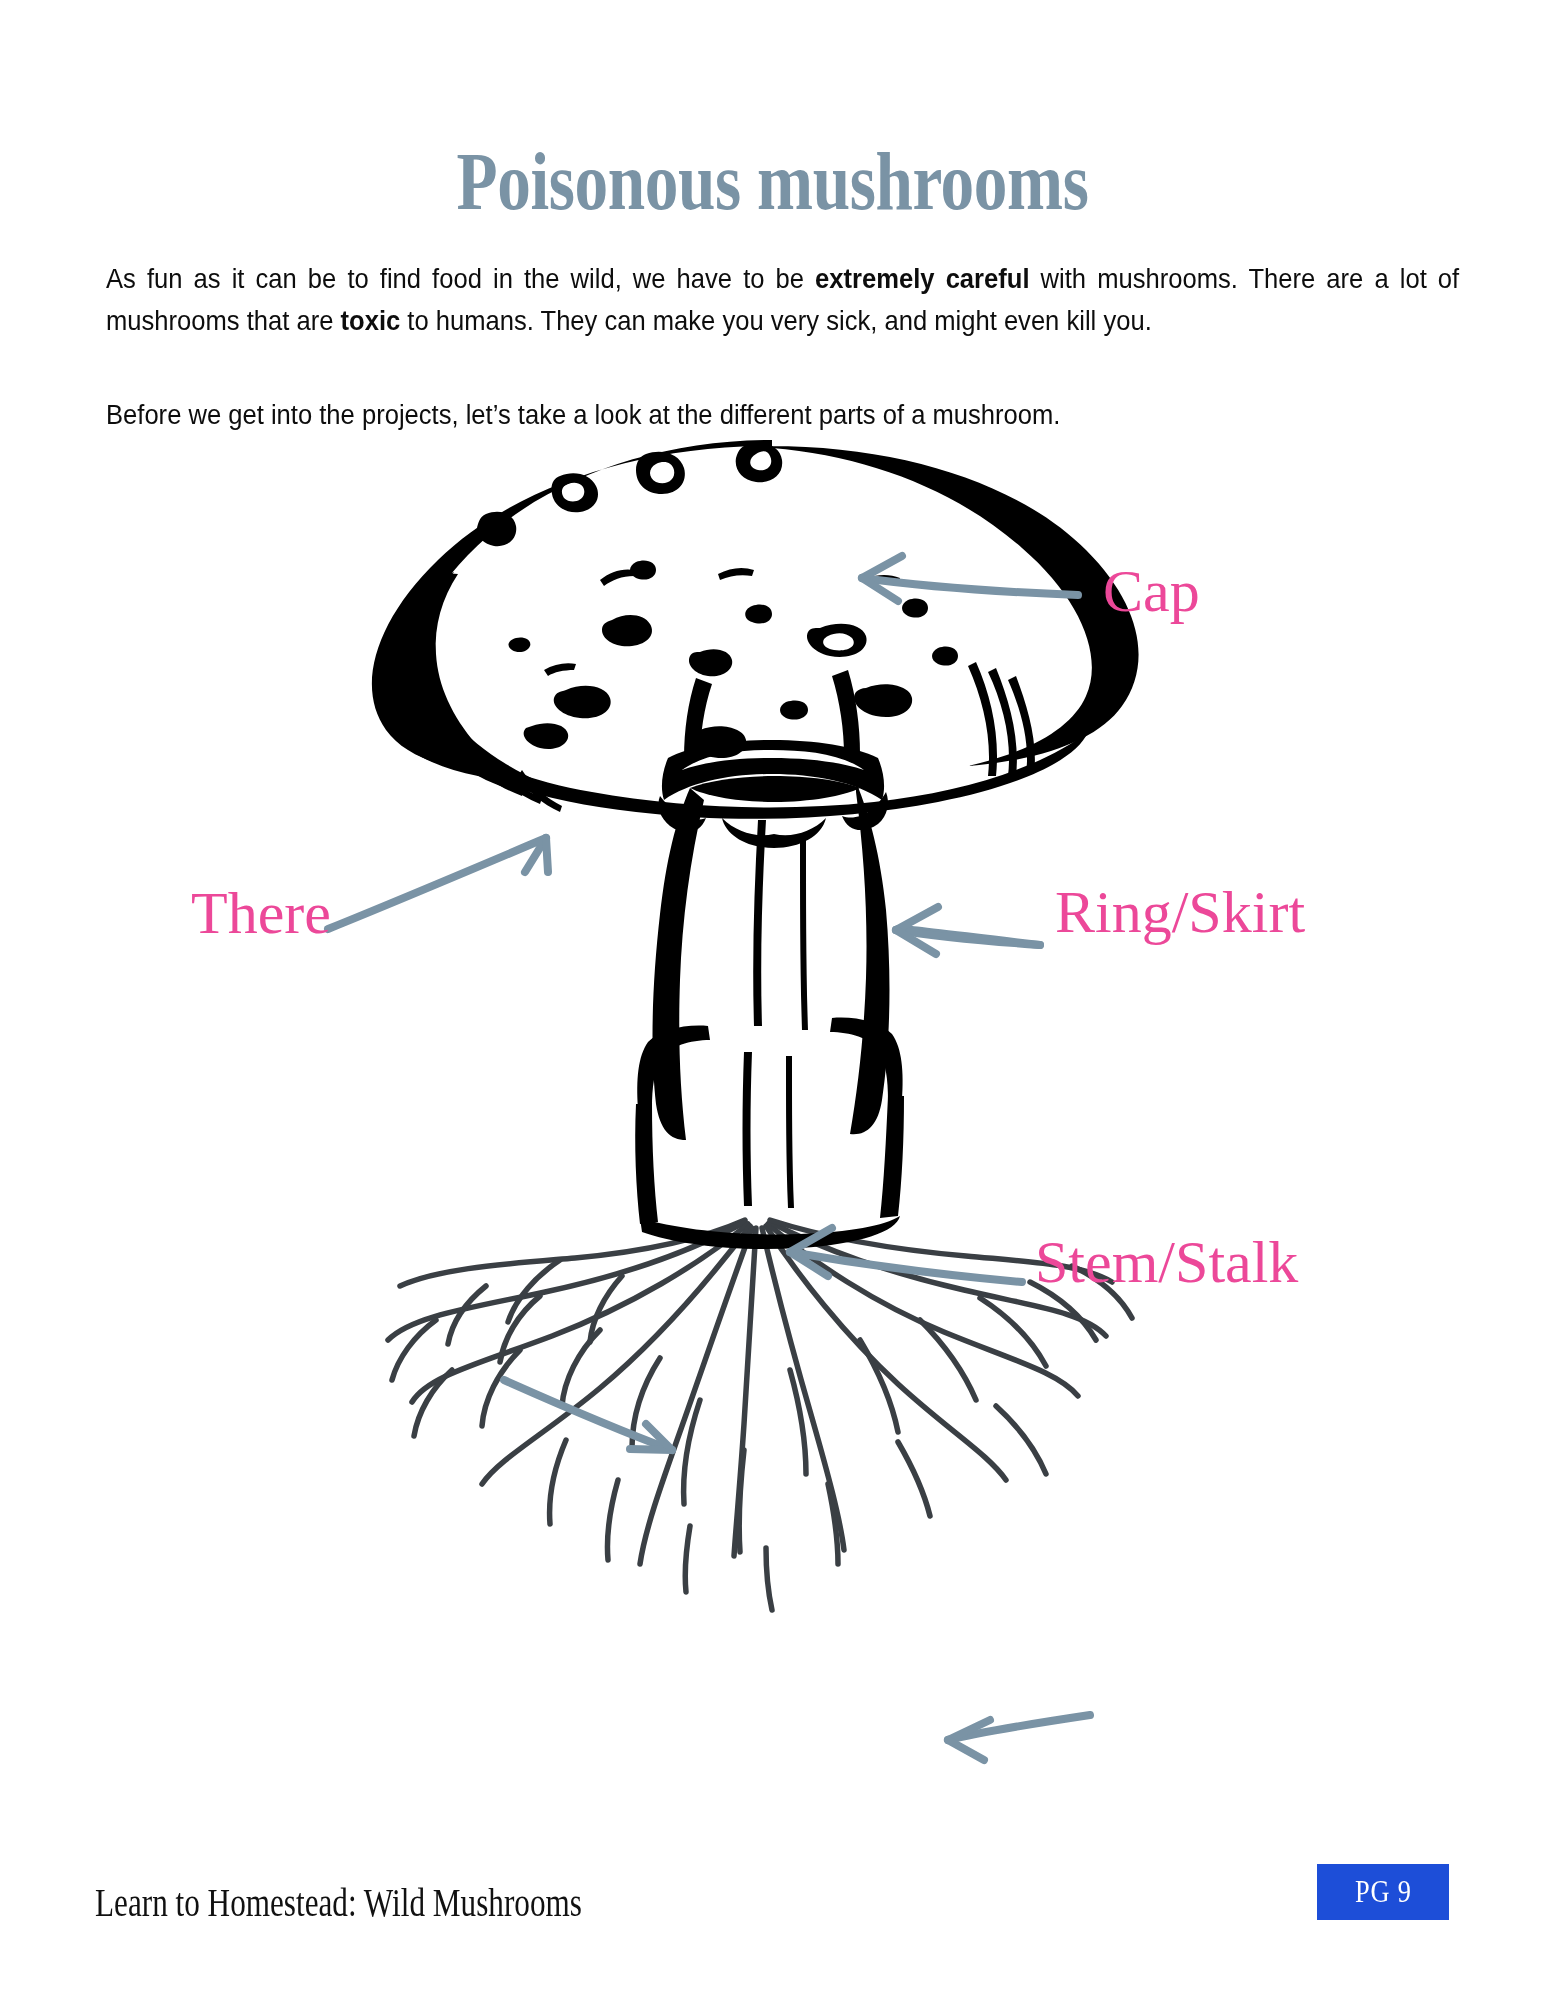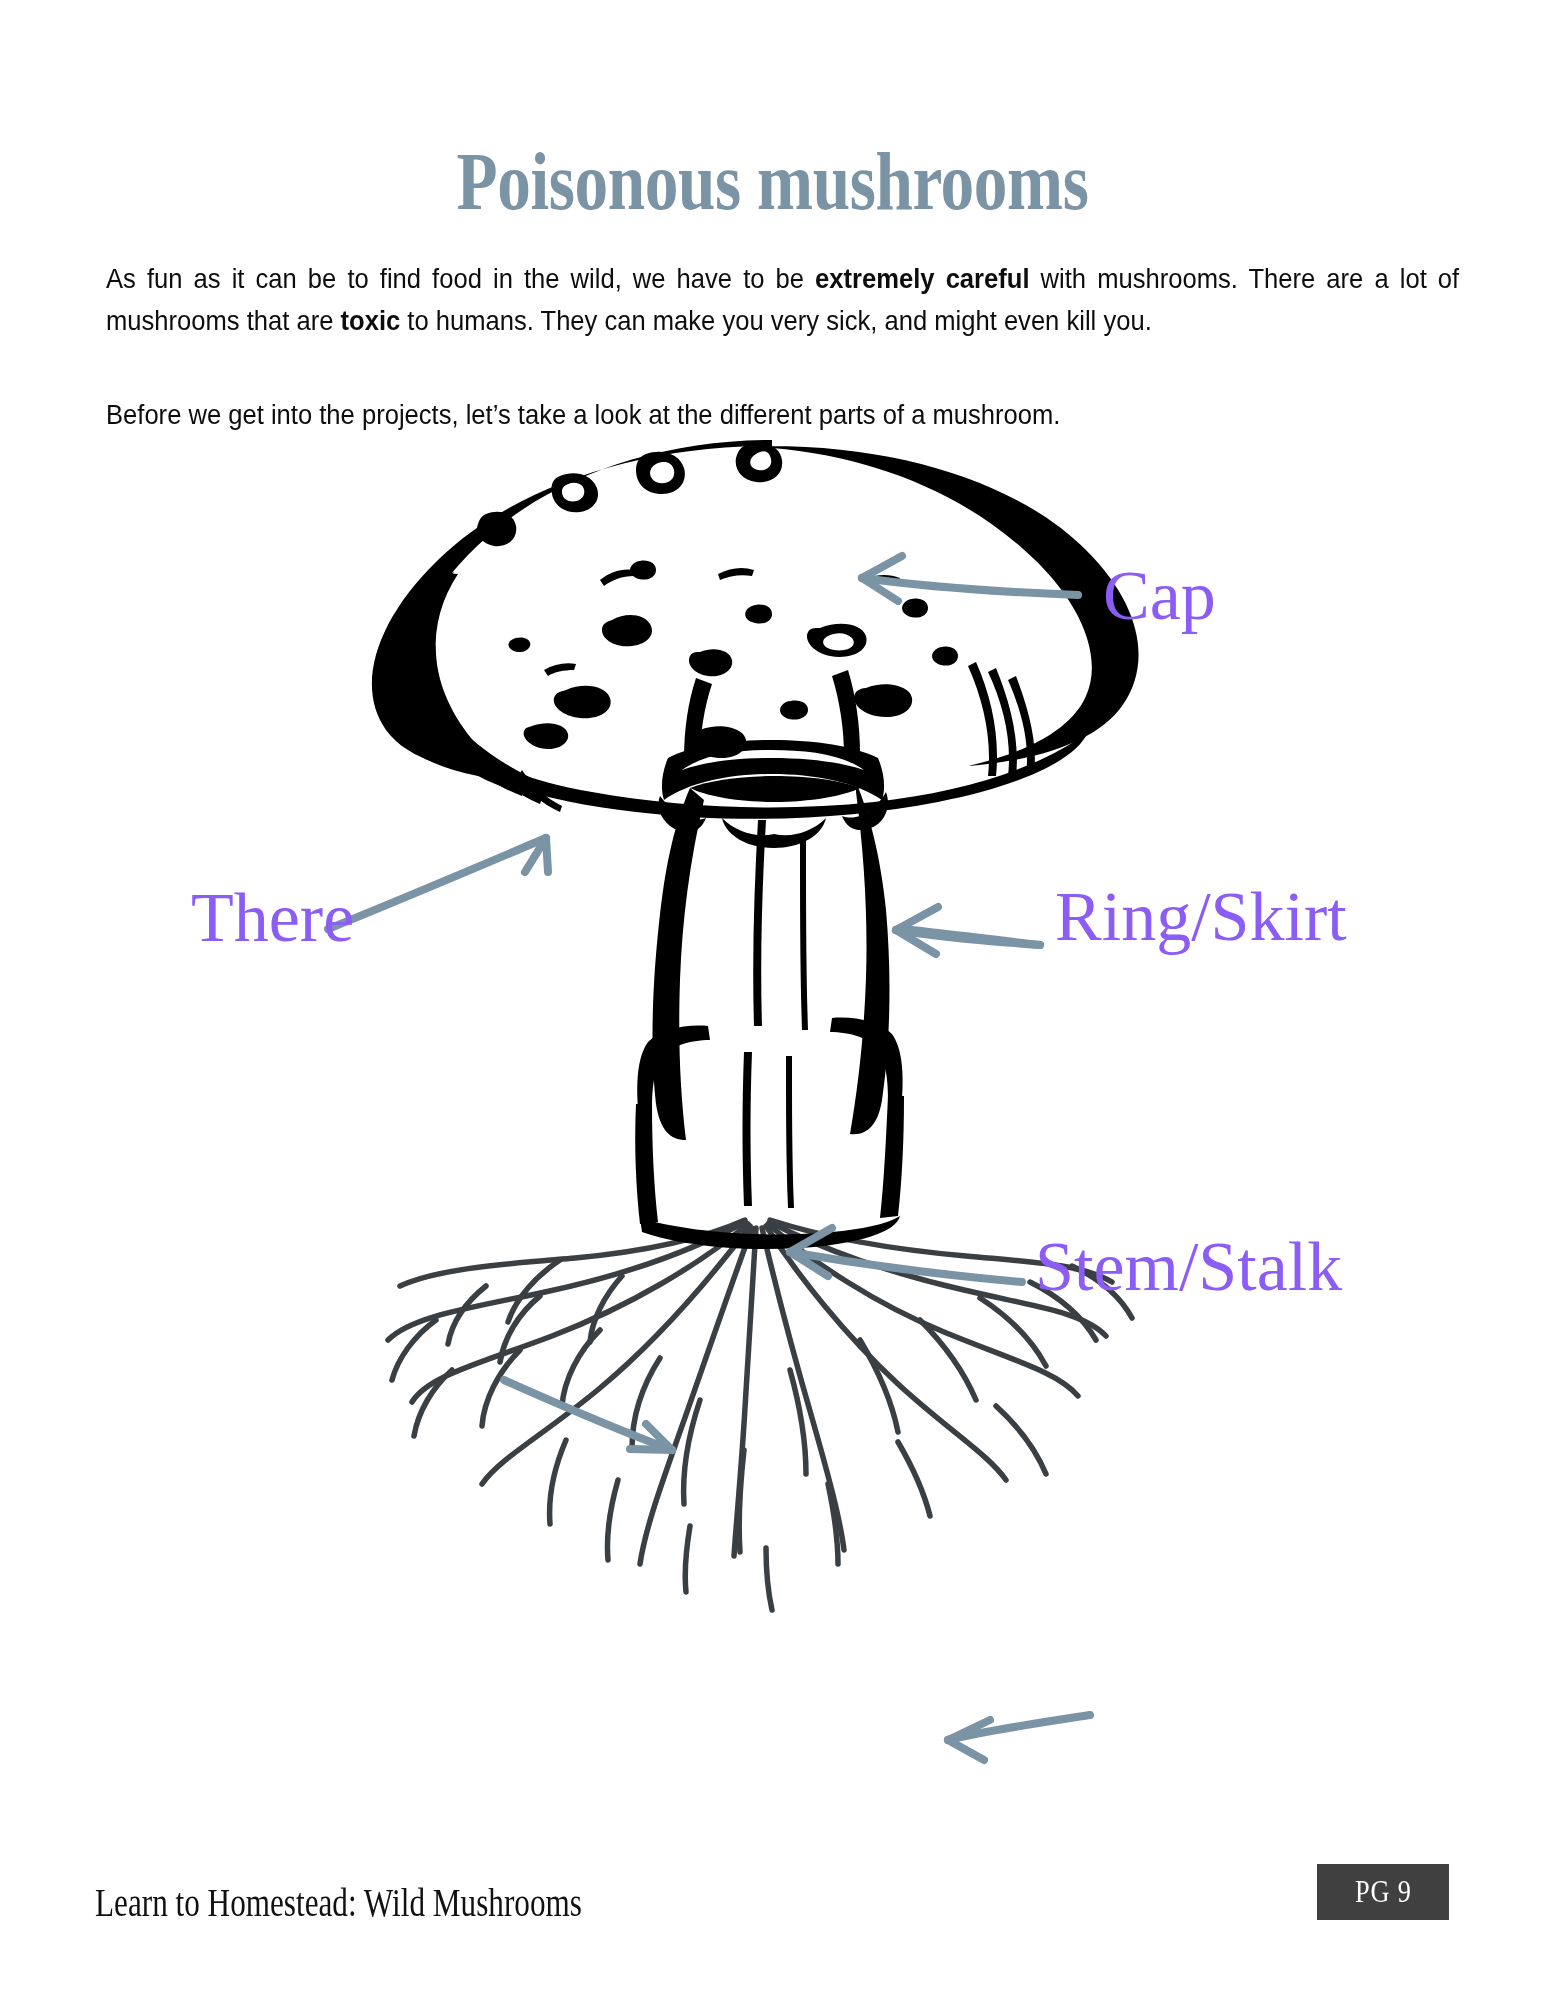--- a/index.html
+++ b/index.html
@@ -73,23 +73,23 @@
     top: 440px;
     width: 1545px;
     height: 1400px;
   }
   .illustration svg { display: block; }
 
   
   .dlabel {
     position: absolute;
     font-family: "Liberation Serif", serif;
-    font-size: 70px;
+    font-size: 60px;
     line-height: 1;
-    color: #8b5cf6;
+    color: #ec4899;
     white-space: nowrap;
   }
   .dlabel.cap        { left: 1103px; top: 561px; }
   .dlabel.gills      { left: 191px;  top: 883px; }
   .dlabel.ringskirt  { left: 1055px; top: 882px; }
   .dlabel.stemstalk  { left: 1035px; top: 1232px; }
   .dlabel.sackvolva  { left: 157px;  top: 1325px; }
   .dlabel.mycelium   { left: 1105px; top: 1677px; }
 
   
@@ -105,21 +105,21 @@
     transform: scaleX(0.80);
     transform-origin: 0 0;
     white-space: nowrap;
   }
   .pg-badge {
     position: absolute;
     left: 1317px;
     top: 1864px;
     width: 132px;
     height: 56px;
-    background: #404040;
+    background: #1d4ed8;
     display: flex;
     align-items: center;
     justify-content: center;
   }
   .pg-badge span {
     font-family: "Liberation Serif", serif;
     font-size: 31px;
     color: #ffffff;
     letter-spacing: 1px;
     transform: scaleX(0.85);

